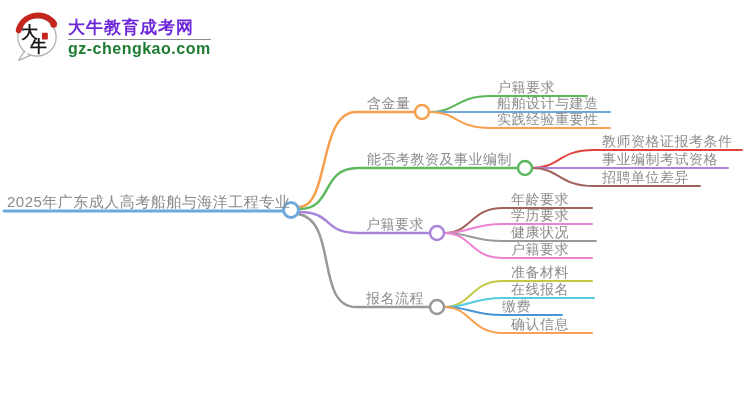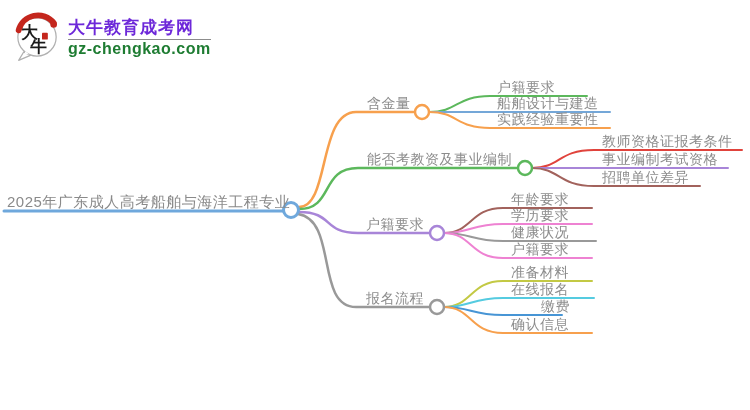--- a/index.html
+++ b/index.html
@@ -75,21 +75,21 @@
 
   <div class="node-label" style="left:366px;top:216px;">户籍要求</div>
   <div class="node-label" style="left:511px;top:191px;">年龄要求</div>
   <div class="node-label" style="left:511px;top:207px;">学历要求</div>
   <div class="node-label" style="left:511px;top:224px;">健康状况</div>
   <div class="node-label" style="left:511px;top:241px;">户籍要求</div>
 
   <div class="node-label" style="left:366px;top:290px;">报名流程</div>
   <div class="node-label" style="left:511px;top:264px;">准备材料</div>
   <div class="node-label" style="left:511px;top:281px;">在线报名</div>
-  <div class="node-label" style="left:541px;top:298px;">缴费</div>
+  <div class="node-label" style="left:502px;top:298px;">缴费</div>
   <div class="node-label" style="left:511px;top:316px;">确认信息</div>
 
   <div class="logo">
     <svg class="logo-icon" viewBox="0 0 60 64">
 
       <circle cx="30" cy="32" r="23" fill="#ffffff" stroke="#b0b0b0" stroke-width="1.5"></circle>
       <path d="M 14 50 L 8 60 L 22 54 Z" fill="#ffffff" stroke="#b0b0b0" stroke-width="1.5" stroke-linejoin="round"></path>
       <path d="M 15 52 L 21 53 L 16 49 Z" fill="#ffffff" stroke="none"></path>
 
       <path d="M 8 24 A 24 24 0 0 1 50 15" stroke="#c4261d" stroke-width="7" fill="none" stroke-linecap="round"></path>

